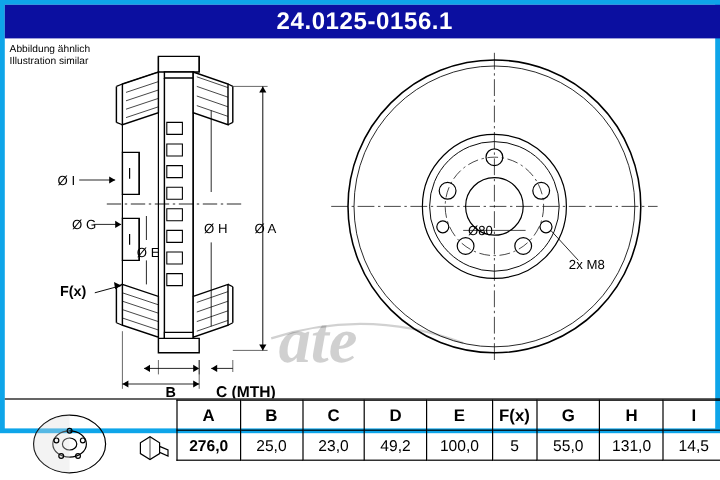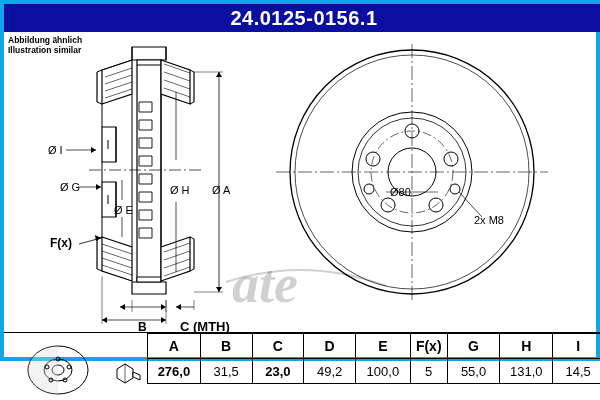--- a/index.html
+++ b/index.html
@@ -5,34 +5,34 @@
   html,body{margin:0;padding:0;background:#fff;}
   body{width:600px;height:400px;overflow:hidden;font-family:"Liberation Sans",sans-serif;}
   .page{position:relative;width:600px;height:361px;box-sizing:border-box;border:4px solid #0ea5e9;background:#fff;}
 
   
   .header{position:absolute;left:0;top:0;width:600px;height:28px;background:#0b0fa0;display:flex;align-items:center;justify-content:center;}
   .header .hdr-inner{display:flex;align-items:center;gap:34px;}
   .header span{color:#fff;font-size:20px;font-weight:bold;letter-spacing:0.5px;font-family:"Liberation Sans",sans-serif;}
 
   
-  .note{position:absolute;left:4px;top:31px;font-size:8.5px;line-height:10px;color:#000;font-weight:bold;}
+  .note{position:absolute;left:4px;top:31px;font-size:8.5px;line-height:10px;color:#000;font-weight:normal;}
 
   
   .drawing{position:absolute;left:0;top:28px;width:600px;height:300px;}
   .drawing svg{display:block;}
 
   
   .table-area{position:absolute;left:0;top:328px;width:600px;height:71px;border-top:1px solid #000;}
   table.dim{position:absolute;left:143px;top:0;border-collapse:collapse;}
   table.dim td{border:1px solid #000;text-align:center;font-size:13px;font-family:"Liberation Sans",sans-serif;height:22px;}
   table.dim tr.head td{font-weight:bold;font-size:14px;}
   .cell-a{width:50px;font-weight:bold;}
   .cell-b{width:49px;}
-  .cell-c{width:49px;font-weight:bold;}
+  .cell-c{width:49px;}
   .cell-d{width:49px;}
   .cell-e{width:52px;}
   .cell-f{width:34px;}
   .cell-g{width:50px;}
   .cell-h{width:50px;}
   .cell-i{width:48px;}
 
   .icon-disc{position:absolute;left:14px;top:8px;}
   .icon-bolt{position:absolute;left:110px;top:28px;}
 </style>
@@ -232,21 +232,21 @@
         <td class="cell-c">C</td>
         <td class="cell-d">D</td>
         <td class="cell-e">E</td>
         <td class="cell-f">F(x)</td>
         <td class="cell-g">G</td>
         <td class="cell-h">H</td>
         <td class="cell-i">I</td>
       </tr>
       <tr>
         <td class="cell-a">276,0</td>
-        <td class="cell-b">31,5</td>
+        <td class="cell-b">25,0</td>
         <td class="cell-c">23,0</td>
         <td class="cell-d">49,2</td>
         <td class="cell-e">100,0</td>
         <td class="cell-f">5</td>
         <td class="cell-g">55,0</td>
         <td class="cell-h">131,0</td>
         <td class="cell-i">14,5</td>
       </tr>
     </tbody>
       </table>

